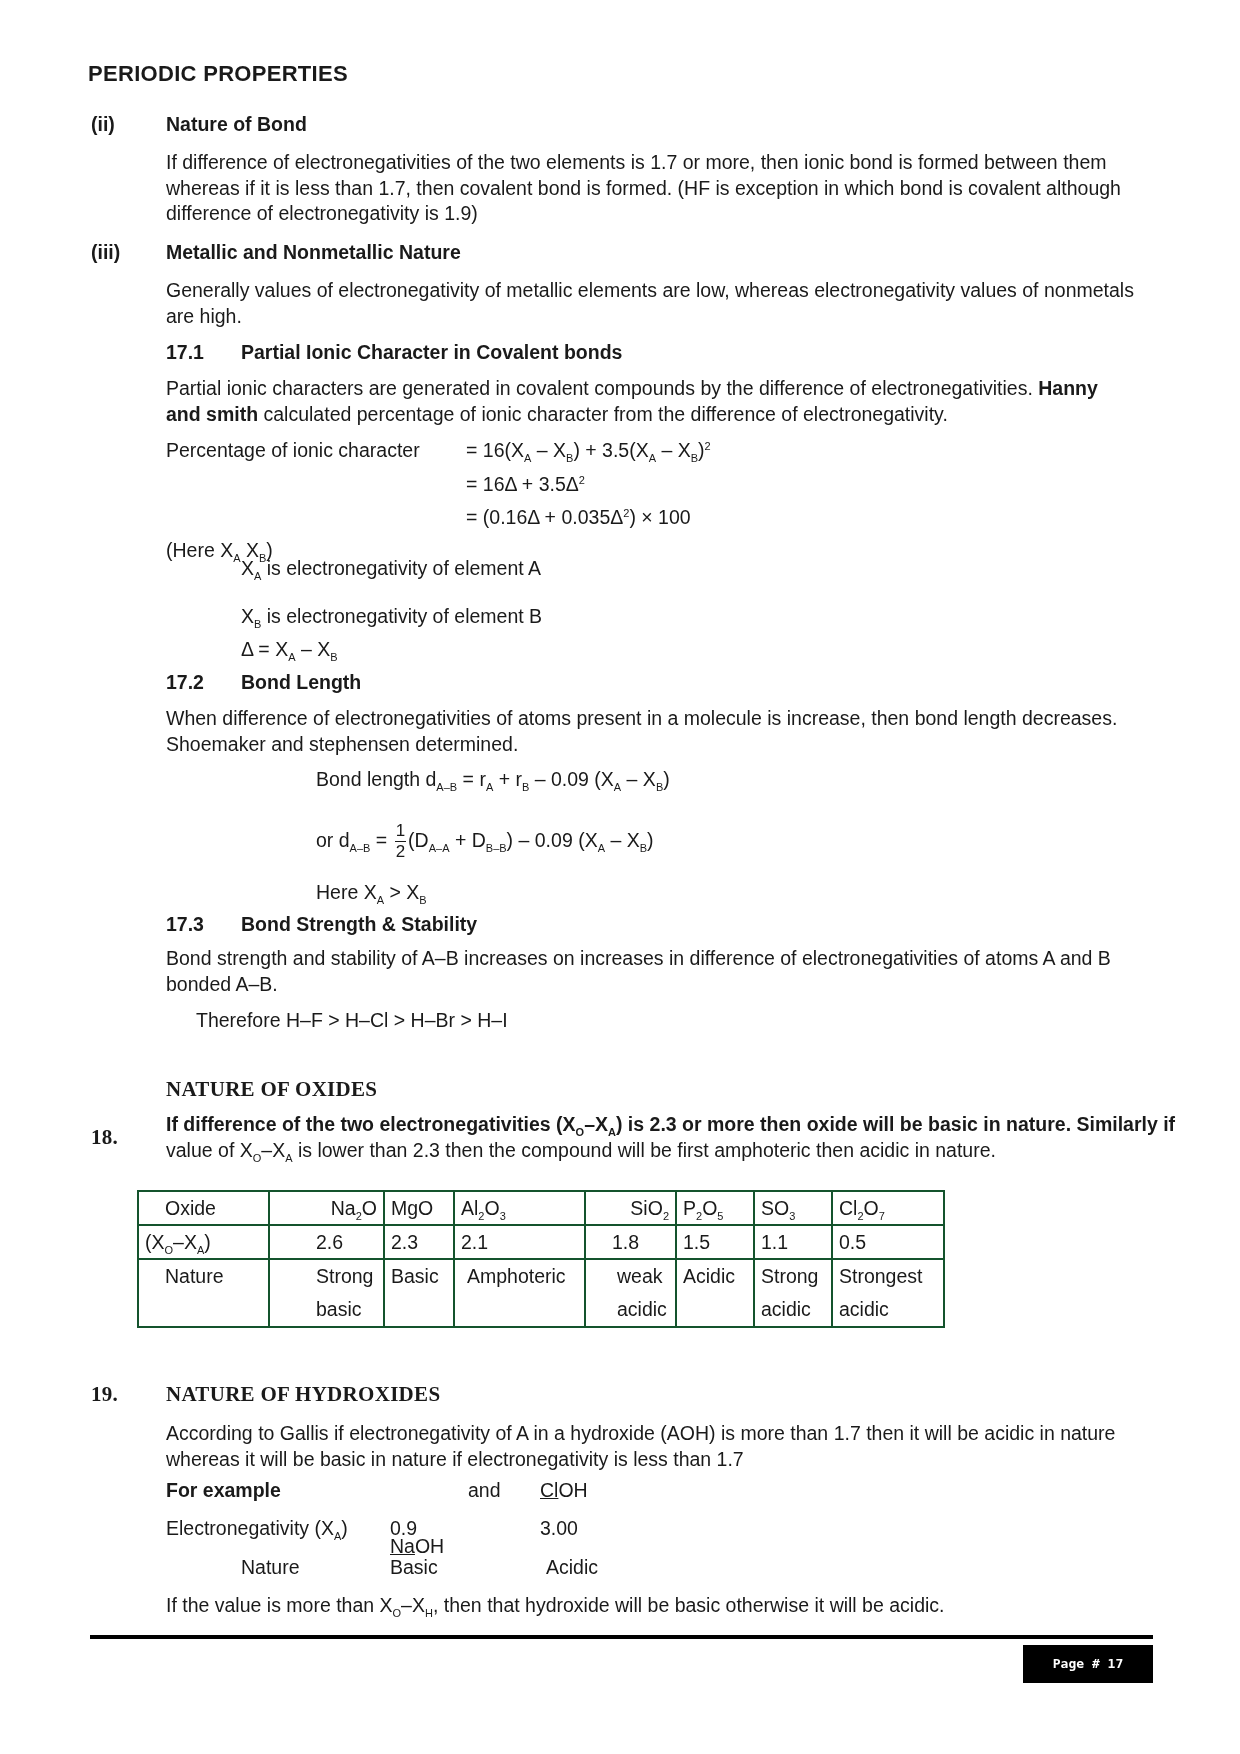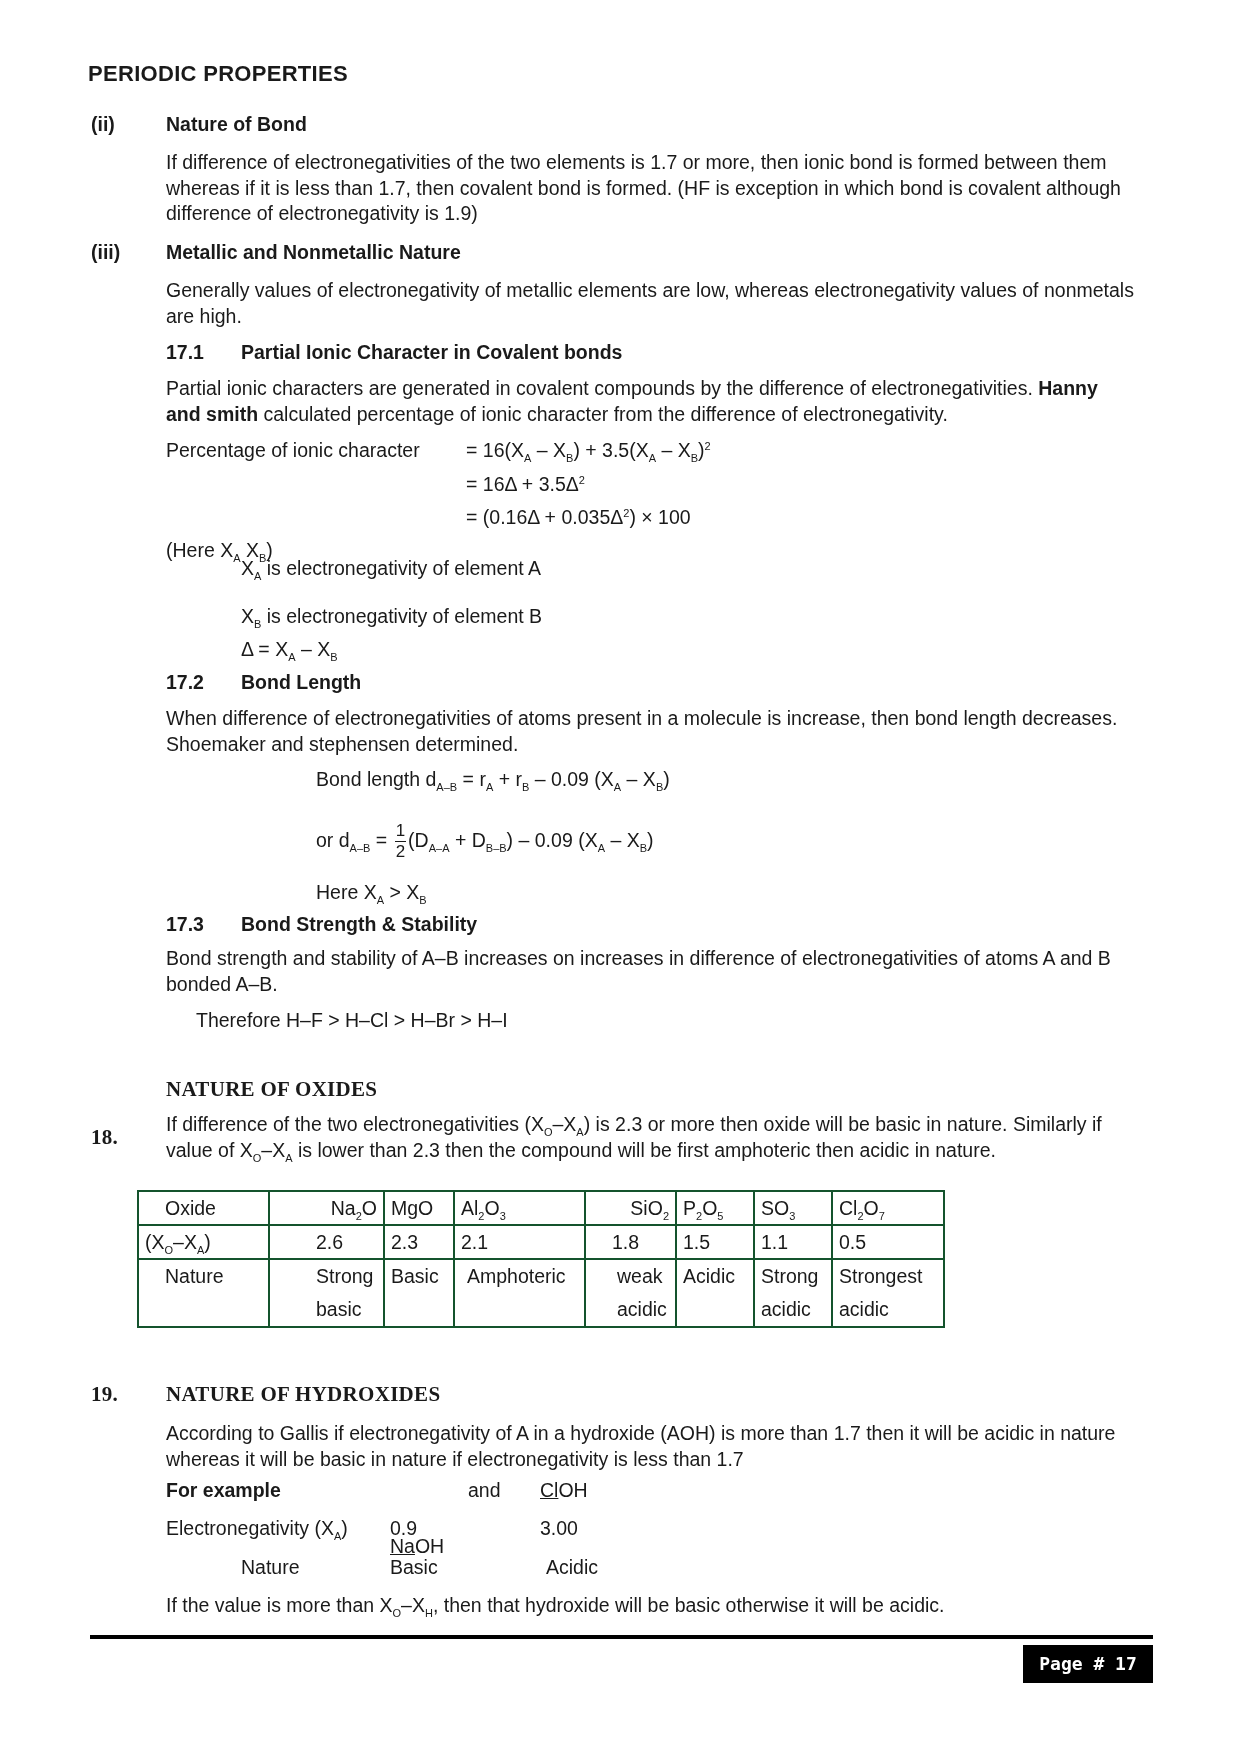--- a/index.html
+++ b/index.html
@@ -13,21 +13,21 @@
   sup { font-size: 11px; vertical-align: 7px; line-height: 0; }
   .u { text-decoration: underline; }
   .frac { display: inline-block; vertical-align: middle; text-align: center; font-size: 17px; line-height: 20px; margin: 0 2px; }
   .frac span { display: block; }
   .frac .num { border-bottom: 1px solid #1a1a1a; padding: 0 1px; }
   table.ox { position: absolute; left: 137px; top: 1190px; border-collapse: collapse; font-size: 19.5px; }
   table.ox td { border: 2px solid #14532d; padding: 0 6px; height: 32px; vertical-align: top; line-height: 32px; }
   table.ox td.tall { line-height: 33px; height: 64px; }
   .rule { position: absolute; left: 90px; width: 1063px; top: 1635px; height: 4px; background: #000; }
   .pagebox { position: absolute; left: 1023px; top: 1645px; width: 130px; height: 38px; background: #000; color: #fff;
-             font-family: "DejaVu Sans Mono", monospace; font-weight: bold; font-size: 18px; line-height: 38px; text-align: center; }
+             font-family: "DejaVu Sans Mono", monospace; font-weight: bold; font-size: 13px; line-height: 38px; text-align: center; }
 </style>
 </head>
 <body>
 
 <div class="ln title" style="left:88px; top:62px;">PERIODIC PROPERTIES</div>
 
 <div class="ln b" style="left:91px; top:112px;">(ii)</div>
 <div class="ln b" style="left:166px; top:112px;">Nature of Bond</div>
 <div class="ln" style="left:166px; top:150px;">If difference of electronegativities of the two elements is 1.7 or more, then ionic bond is formed between them</div>
 <div class="ln" style="left:166px; top:176px;">whereas if it is less than 1.7, then covalent bond is formed. (HF is exception in which bond is covalent although</div>
@@ -64,21 +64,21 @@
 <div class="ln" style="left:316px; top:880px;"><span>Here X</span><sub>A</sub><span> &gt; X</span><sub>B</sub></div>
 
 <div class="ln b" style="left:166px; top:912px;">17.3</div>
 <div class="ln b" style="left:241px; top:912px;">Bond Strength &amp; Stability</div>
 <div class="ln" style="left:166px; top:946px;">Bond strength and stability of A–B increases on increases in difference of electronegativities of atoms A and B</div>
 <div class="ln" style="left:166px; top:972px;">bonded A–B.</div>
 <div class="ln" style="left:180px; top:1008px;margin-left:16px;">Therefore H–F &gt; H–Cl &gt; H–Br &gt; H–I</div>
 
 <div class="ln serif" style="left:91px; top:1077px;margin-top:48px;">18.</div>
 <div class="ln serif" style="left:166px; top:1077px;">NATURE OF OXIDES</div>
-<div class="ln" style="left:166px; top:1112px;"><span>If difference of the two electronegativities (X</span><sub>O</sub><span>–X</span><sub>A</sub><span>) is 2.3 or more then oxide will be basic in nature. Similarly if</span></div>
+<div class="ln" style="left:166px; top:1112px;font-weight:bold;"><span>If difference of the two electronegativities (X</span><sub>O</sub><span>–X</span><sub>A</sub><span>) is 2.3 or more then oxide will be basic in nature. Similarly if</span></div>
 <div class="ln" style="left:166px; top:1138px;"><span>value of X</span><sub>O</sub><span>–X</span><sub>A</sub><span> is lower than 2.3 then the compound will be first amphoteric then acidic in nature.</span></div>
 
 <table class="ox">
   <colgroup>
     <col style="width:131px">
       <col style="width:115px">
       <col style="width:70px">
       <col style="width:131px">
       <col style="width:91px">
       <col style="width:78px">

